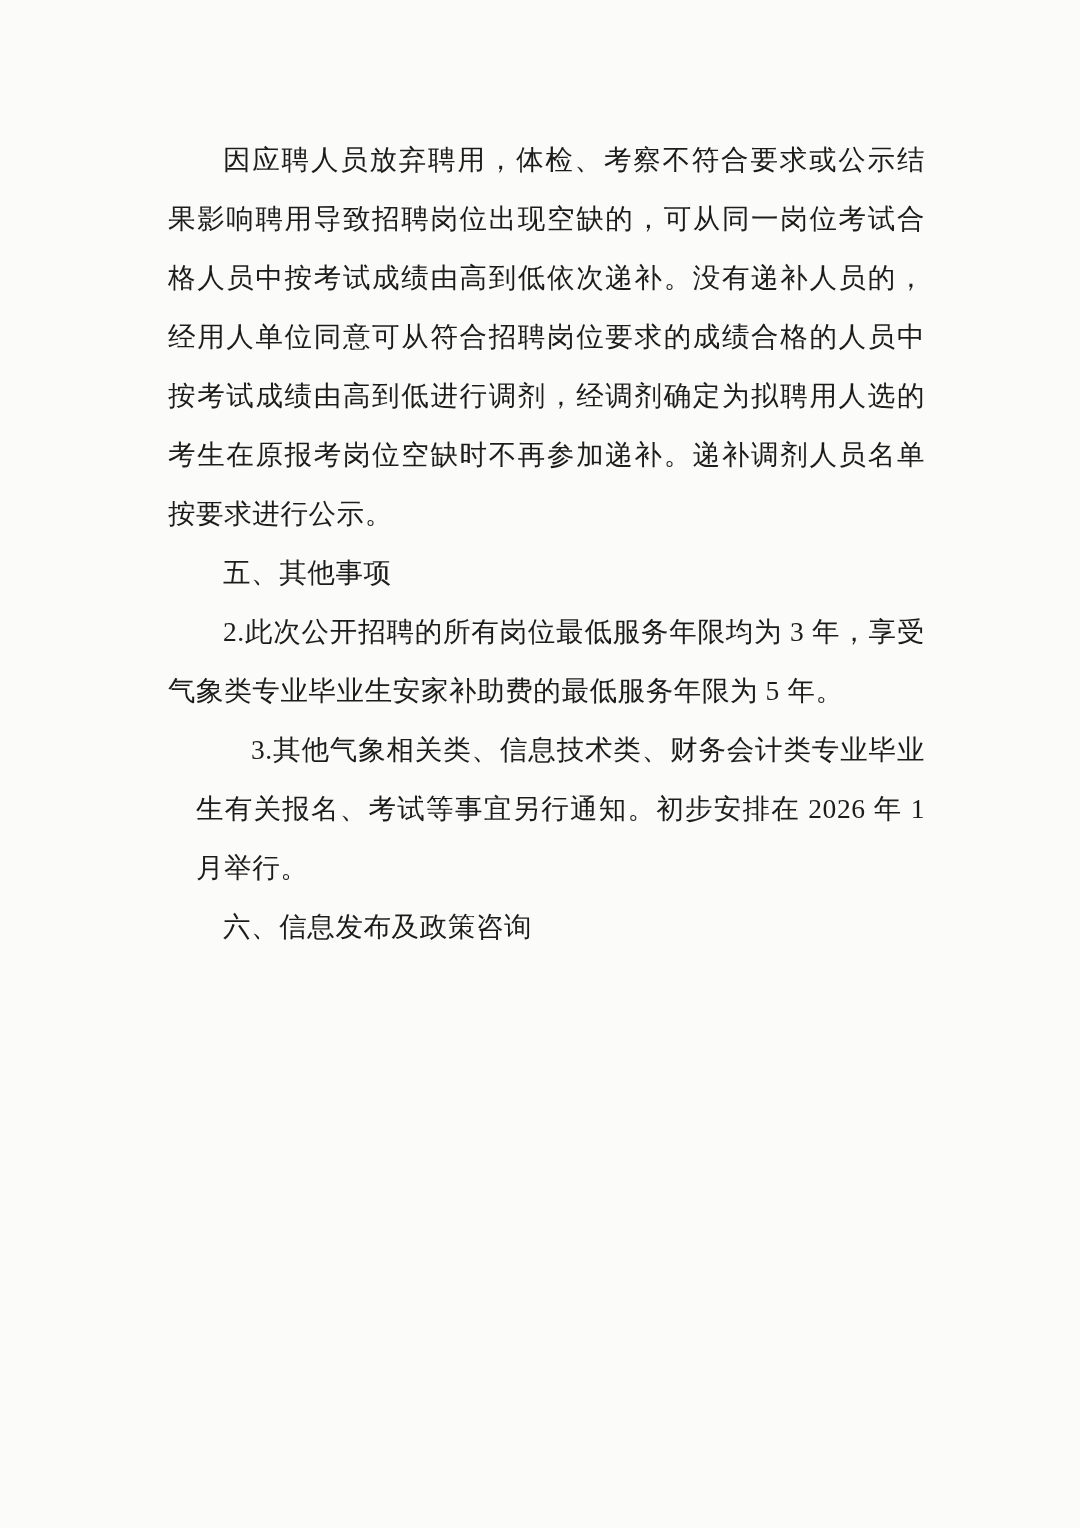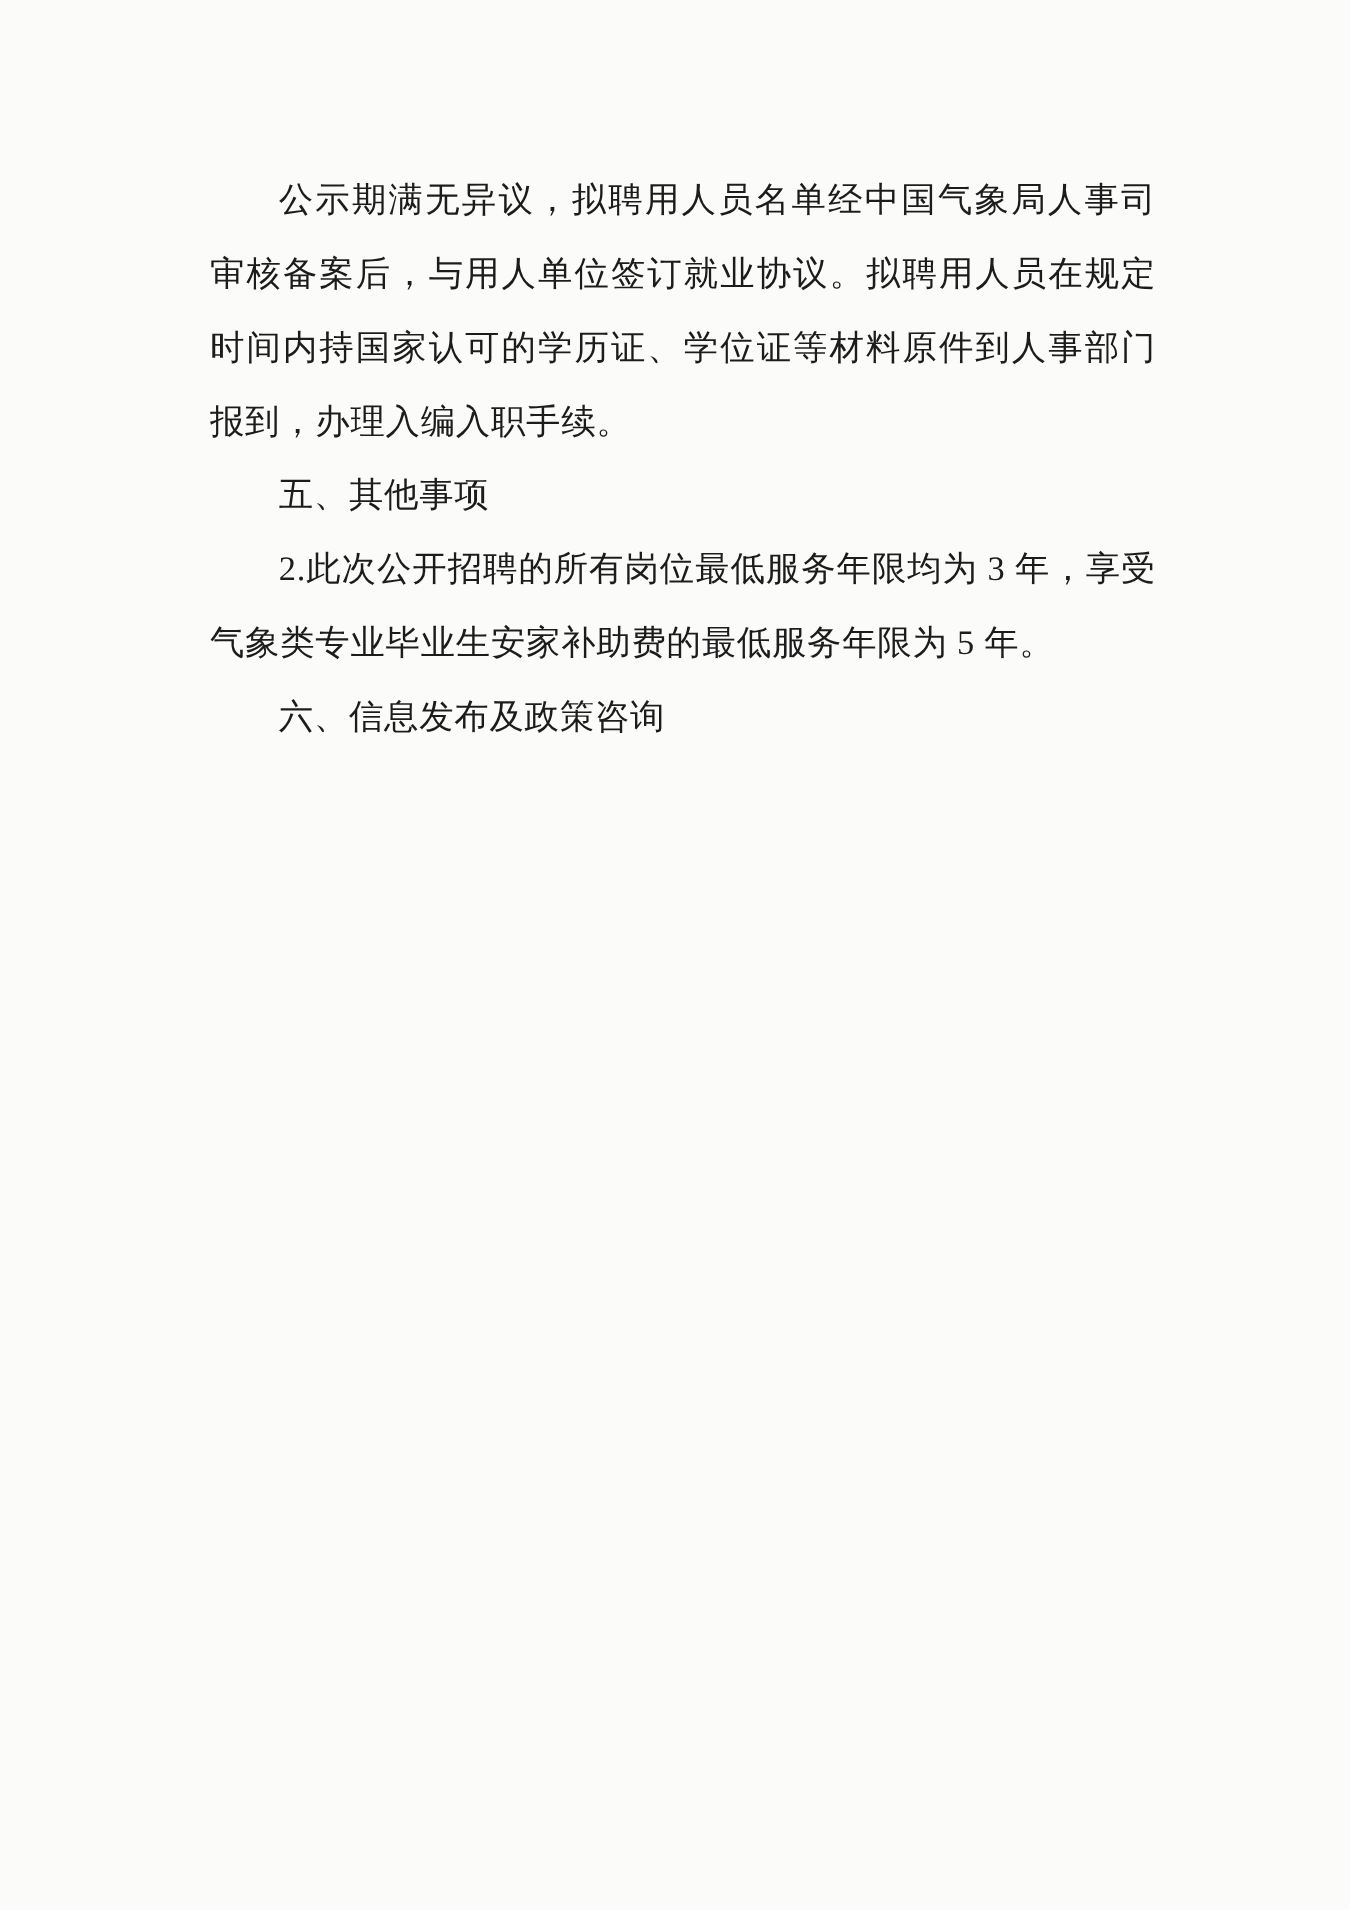--- a/index.html
+++ b/index.html
@@ -47,27 +47,28 @@
     font-size: 27.5px;
     line-height: 59px;
   }
 </style>
 </head>
 <body>
 
 <div class="page">
   <div class="doc-body">
 
+    <p class="para">因应聘人员放弃聘用，体检、考察不符合要求或公示结果影响聘用导致招聘岗位出现空缺的，可从同一岗位考试合格人员中按考试成绩由高到低依次递补。没有递补人员的，经用人单位同意可从符合招聘岗位要求的成绩合格的人员中按考试成绩由高到低进行调剂，经调剂确定为拟聘用人选的考生在原报考岗位空缺时不再参加递补。递补调剂人员名单按要求进行公示。</p>
 
 
-    <p class="para">公示期满无异议，拟聘用人员名单经中国气象局人事司审核备案后，与用人单位签订就业协议。拟聘用人员在规定时间内持国家认可的学历证、学位证等材料原件到人事部门报到，办理入编入职手续。</p>
 
     <p class="heading">五、其他事项</p>
 
 
     <p class="para">2.此次公开招聘的所有岗位最低服务年限均为 3 年，享受气象类专业毕业生安家补助费的最低服务年限为 5 年。</p>
 
+    <p class="para">3.其他气象相关类、信息技术类、财务会计类专业毕业生有关报名、考试等事宜另行通知。初步安排在 2026 年 1 月举行。</p>
 
 
     <p class="heading">六、信息发布及政策咨询</p>
 
   </div>
 </div>
 
 </body></html>

